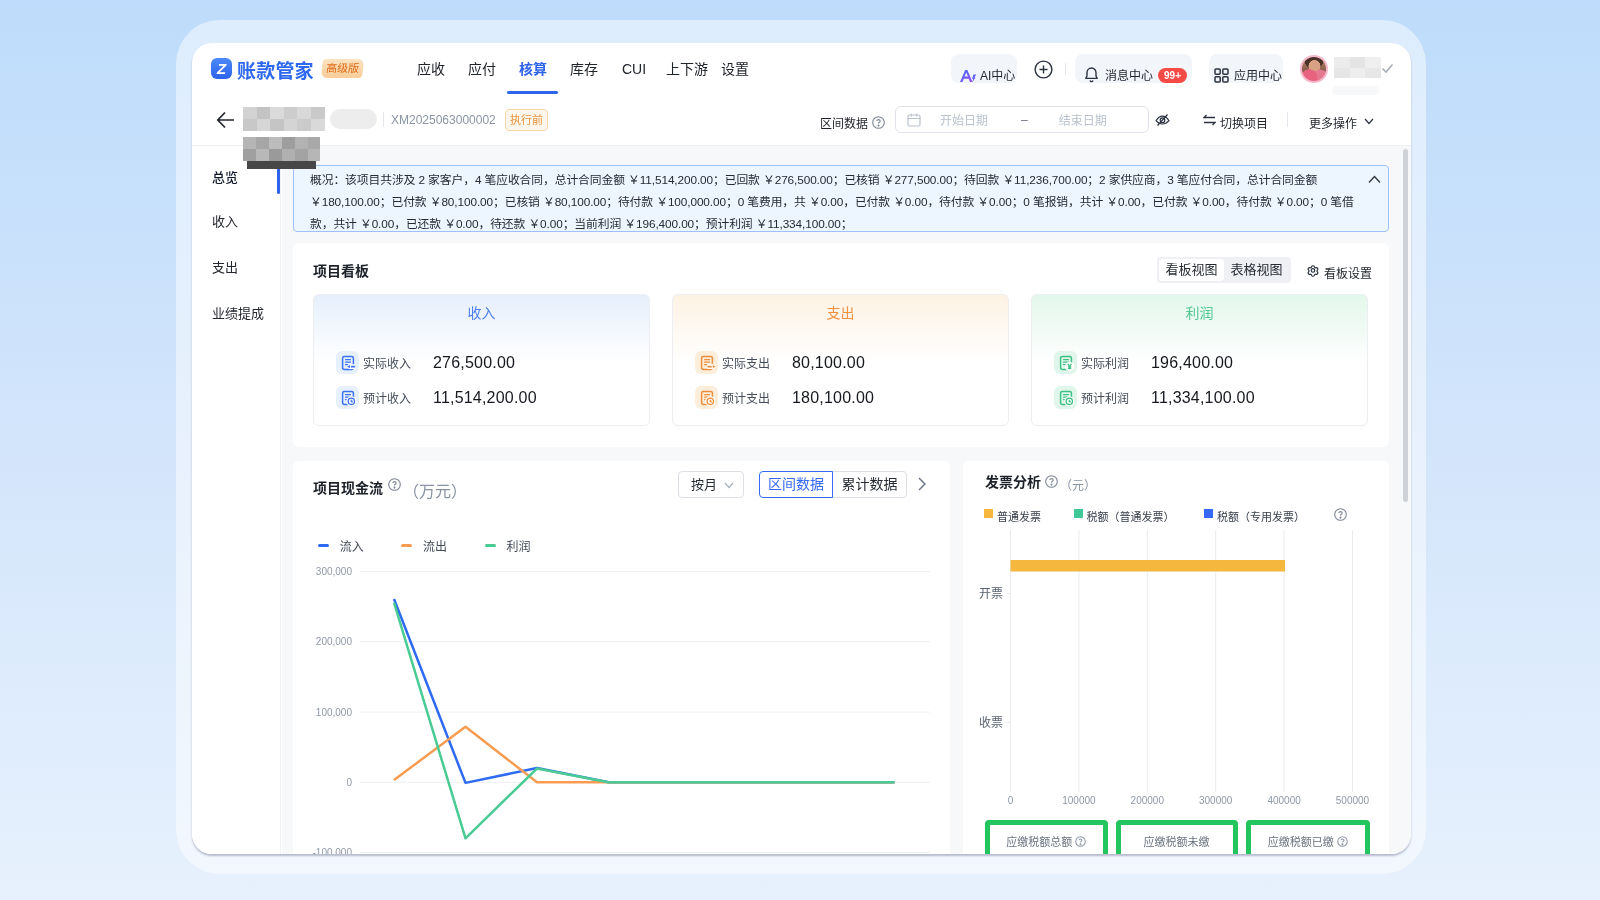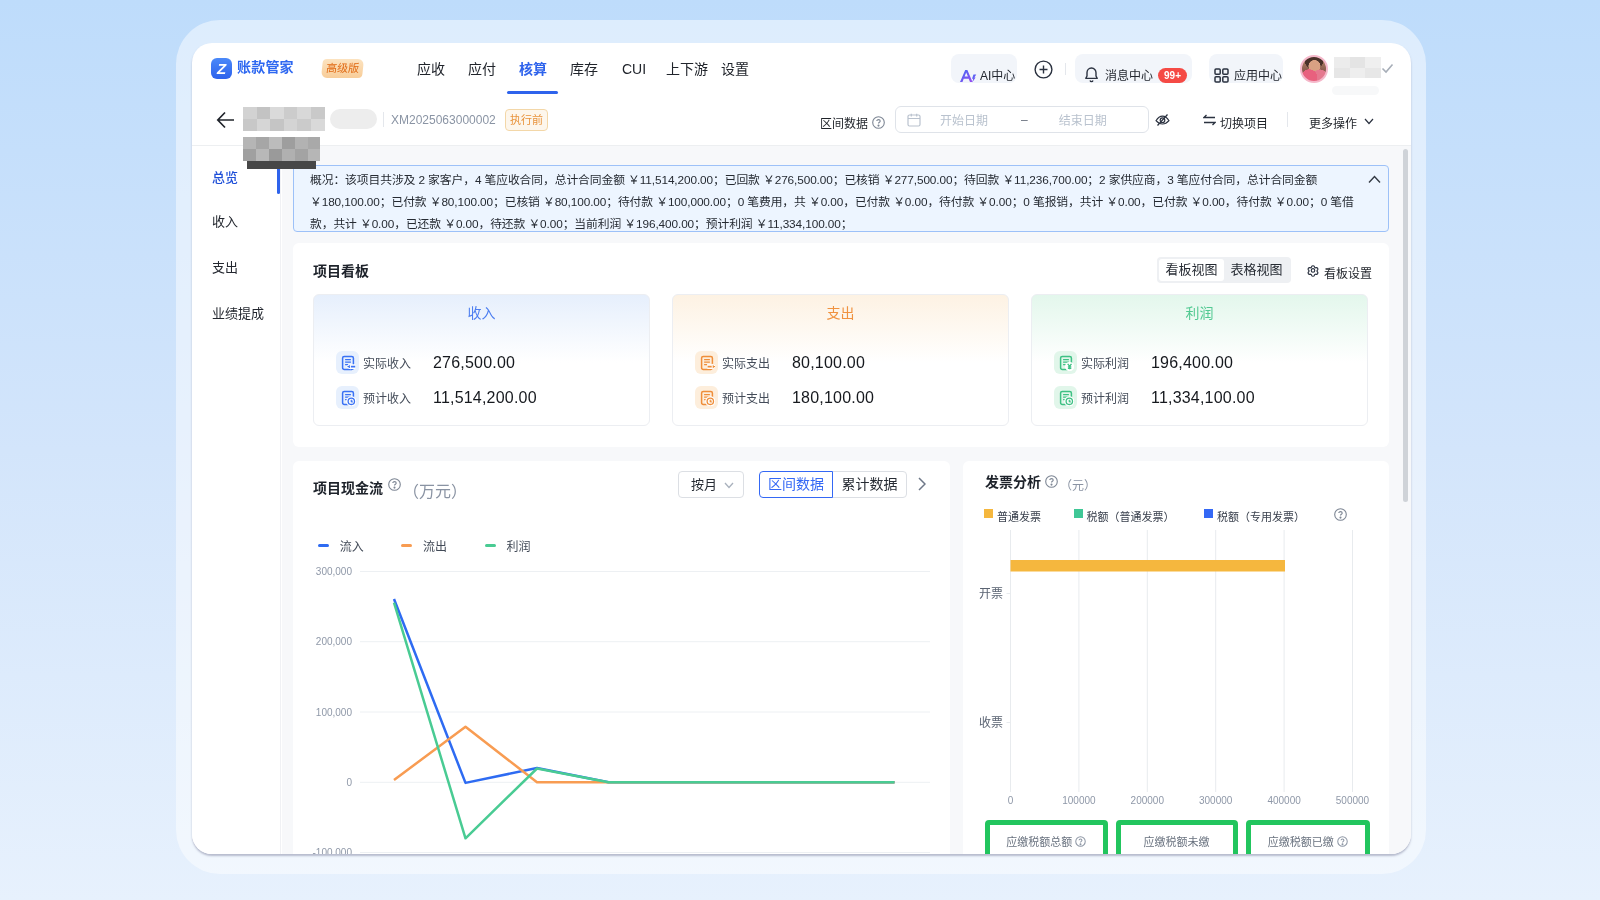--- a/index.html
+++ b/index.html
@@ -18,21 +18,21 @@
   position:absolute; left:192px; top:43px; width:1219px; height:811px;
   border-radius:20px; background:#fff; overflow:hidden;
   box-shadow:0 2px 2px rgba(125,130,160,0.5);
 }
 .abs { position:absolute; }
 
 
 .logo-sq { left:19px; top:15px; width:21px; height:21px; border-radius:6px;
   background:linear-gradient(180deg,#4b89f9,#2d62ec);
   color:#fff; font-weight:bold; font-size:15px; text-align:center; line-height:21px; font-style:italic;}
-.logo-txt { left:45px; top:13px; font-size:14px; font-weight:bold; color:#2e68f1; letter-spacing:0.2px;}
+.logo-txt { left:45px; top:13px; font-size:19px; font-weight:bold; color:#2e68f1; letter-spacing:0.2px;}
 .badge-adv { left:130px; top:16px; width:41px; height:19px;
   background:linear-gradient(180deg,#fce3c0,#f8cd99); border-radius:4px 6px 4px 6px;
   transform:skewX(-6deg);
   color:#e06a14; font-size:11px; text-align:center; line-height:19px; }
 .nav span { position:absolute; top:16px; font-size:14px; line-height:20px; color:#20242b; white-space:nowrap;}
 .nav b { position:absolute; top:16px; font-size:14px; line-height:20px; color:#2e63ec; font-weight:bold; white-space:nowrap;}
 .nav-line { left:315px; top:48px; width:51px; height:3px; border-radius:2px; background:#2e63ec;}
 .pill { height:29px; top:11px; background:#f2f5fa; border-radius:8px; display:flex; align-items:flex-end; font-size:12px; color:#23272f; white-space:nowrap;}
 .badge99 { background:#f54a45; color:#fff; font-size:10px; font-weight:bold; border-radius:8px; padding:2px 6px; margin-left:5px;}
 .avatar { left:1108px; top:11.5px; width:28px; height:28px; border-radius:50%;
@@ -221,21 +221,21 @@
     </svg>
   <div class="abs" style="left:1028px; top:71px; font-size:12px;">切换项目</div>
   <div class="abs vdiv" style="left:1095px; top:69px; height:15px;"></div>
   <div class="abs" style="left:1117px; top:71px; font-size:12px;">更多操作</div>
   <svg class="abs" style="left:1172px; top:75px;" width="10" height="7" viewBox="0 0 10 7" fill="none" stroke="#2b3240" stroke-width="1.2">
       <path d="M1 1 L5 5.5 L9 1"></path>
     </svg>
   <div class="abs toolbar-line"></div>
 
   <div class="abs sidebar">
-    <div class="side-item" style="top:23.5px; color:#1d4ed8; font-weight:500;">总览</div>
+    <div class="side-item" style="top:23.5px; color:#0f172a; font-weight:500;">总览</div>
     <div class="side-item" style="top:68px;">收入</div>
     <div class="side-item" style="top:114px;">支出</div>
     <div class="side-item" style="top:159.5px;">业绩提成</div>
     <div class="side-active-bar"></div>
   </div>
 
   <div class="abs content">
     <div class="overview">概况：该项目共涉及 2 家客户，4 笔应收合同，总计合同金额 ￥11,514,200.00；已回款 ￥276,500.00；已核销 ￥277,500.00；待回款 ￥11,236,700.00；2 家供应商，3 笔应付合同，总计合同金额 ￥180,100.00；已付款 ￥80,100.00；已核销 ￥80,100.00；待付款 ￥100,000.00；0 笔费用，共 ￥0.00，已付款 ￥0.00，待付款 ￥0.00；0 笔报销，共计 ￥0.00，已付款 ￥0.00，待付款 ￥0.00；0 笔借款，共计 ￥0.00，已还款 ￥0.00，待还款 ￥0.00；当前利润 ￥196,400.00；预计利润 ￥11,334,100.00；</div>
     <svg class="abs" style="left:1086px; top:30px;" width="13" height="9" viewBox="0 0 13 9" fill="none" stroke="#343a44" stroke-width="1.4">
         <path d="M1 7.5 L6.5 1.5 L12 7.5"></path>

